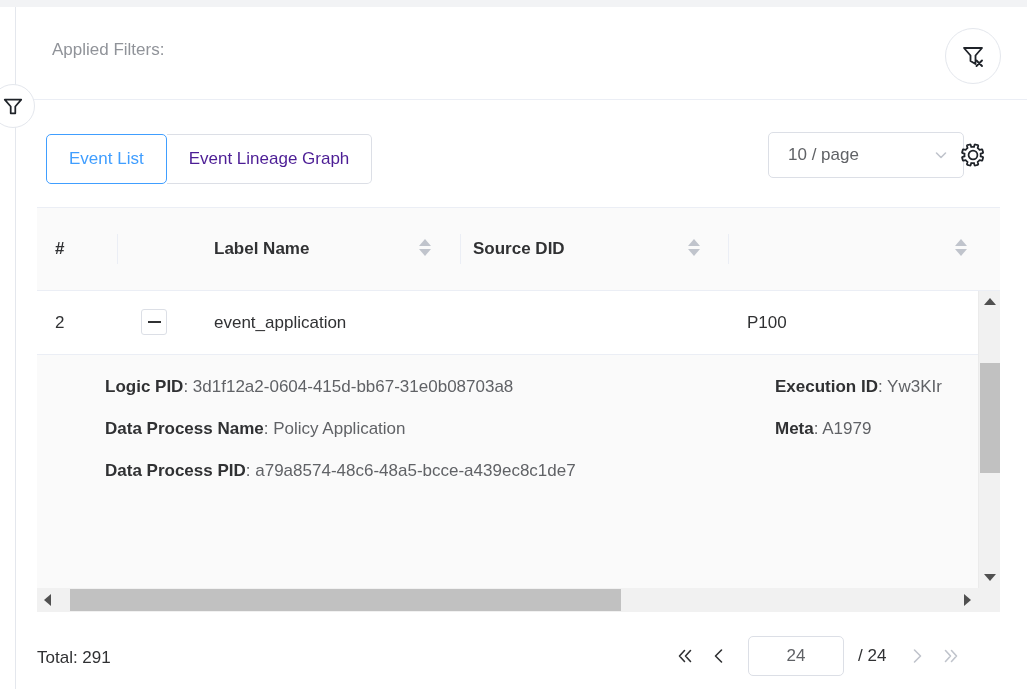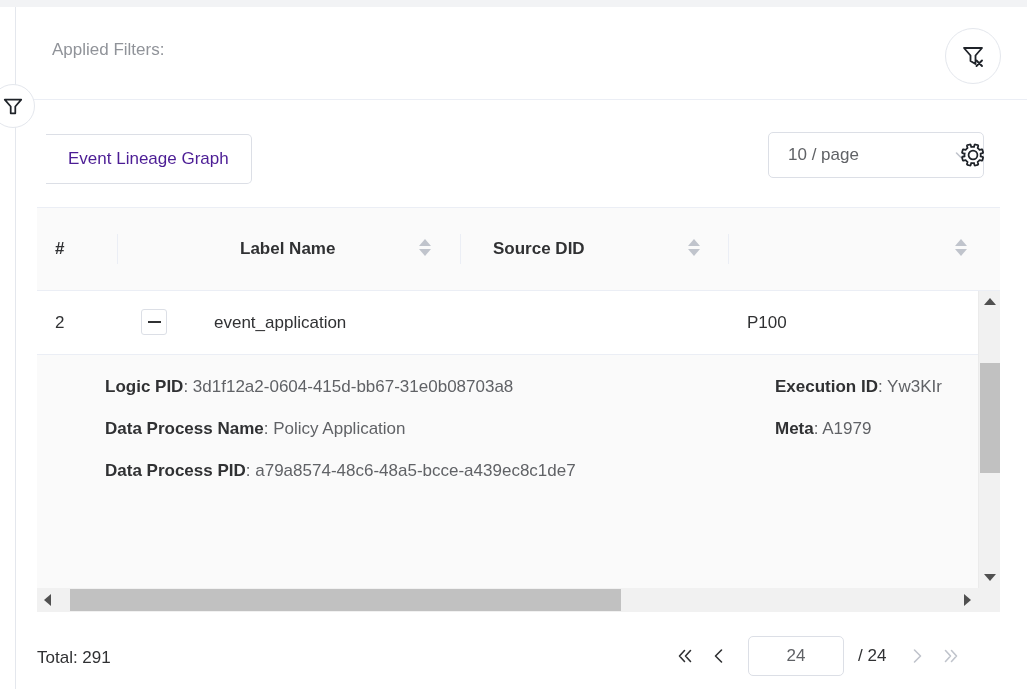--- a/index.html
+++ b/index.html
@@ -107,21 +107,21 @@
     color: #409eff;
     border-color: #409eff;
     z-index: 2;
     border-radius: 5px;
   }
 
   
   .page-size-select {
     position: absolute;
     left: 768px; top: 132px;
-    width: 216px; height: 46px;
+    width: 196px; height: 46px;
     border: 1px solid #dcdfe6;
     border-radius: 5px;
     box-sizing: border-box;
     background: #ffffff;
     display: flex;
     align-items: center;
     cursor: pointer;
   }
   .page-size-value {
     font-size: 17px;
@@ -419,20 +419,23 @@
   </div>
 </div>
 
 <div class="drawer-handle">
   <svg width="22" height="22" viewBox="0 0 24 24">
     <path d="M3 5 H21 L14.5 12.5 V20 L9.5 20 V12.5 Z" fill="none" stroke="#1f2329" stroke-width="1.9" stroke-linejoin="round"></path>
   </svg>
 </div>
 
 <div class="tab-group">
+  <div class="tab active">
+    <span>Event List</span>
+  </div>
   <div class="tab">
     <span>Event Lineage Graph</span>
   </div>
 </div>
 
 <div class="page-size-select">
   <span class="page-size-value">10 / page</span>
   <span class="caret">
     <svg width="16" height="16" viewBox="0 0 16 16">
       <path d="M3.5 6 L8 10.5 L12.5 6" fill="none" stroke="#c0c4cc" stroke-width="1.6" stroke-linecap="round" stroke-linejoin="round"></path>
@@ -463,30 +466,30 @@
 </div>
 
 <div class="table-wrap">
 
   <div class="thead">
     <div class="th" style="left:18px;">
       <span class="th-label">#</span>
     </div>
     <div class="th-divider" style="left:80px;"></div>
 
-    <div class="th" style="left:177px;margin-left:26px;">
+    <div class="th" style="left:177px;">
       <span class="th-label">Label Name</span>
     </div>
     <div class="sort-arrows" style="left:382px; top:31px;">
       <span class="arr-up"></span>
       <span class="arr-down"></span>
     </div>
     <div class="th-divider" style="left:423px;"></div>
 
-    <div class="th" style="left:456px;">
+    <div class="th" style="left:436px;">
       <span class="th-label">Source DID</span>
     </div>
     <div class="sort-arrows" style="left:651px; top:31px;">
       <span class="arr-up"></span>
       <span class="arr-down"></span>
     </div>
     <div class="th-divider" style="left:691px;"></div>
 
     <div class="sort-arrows" style="left:918px; top:31px;">
       <span class="arr-up"></span>

